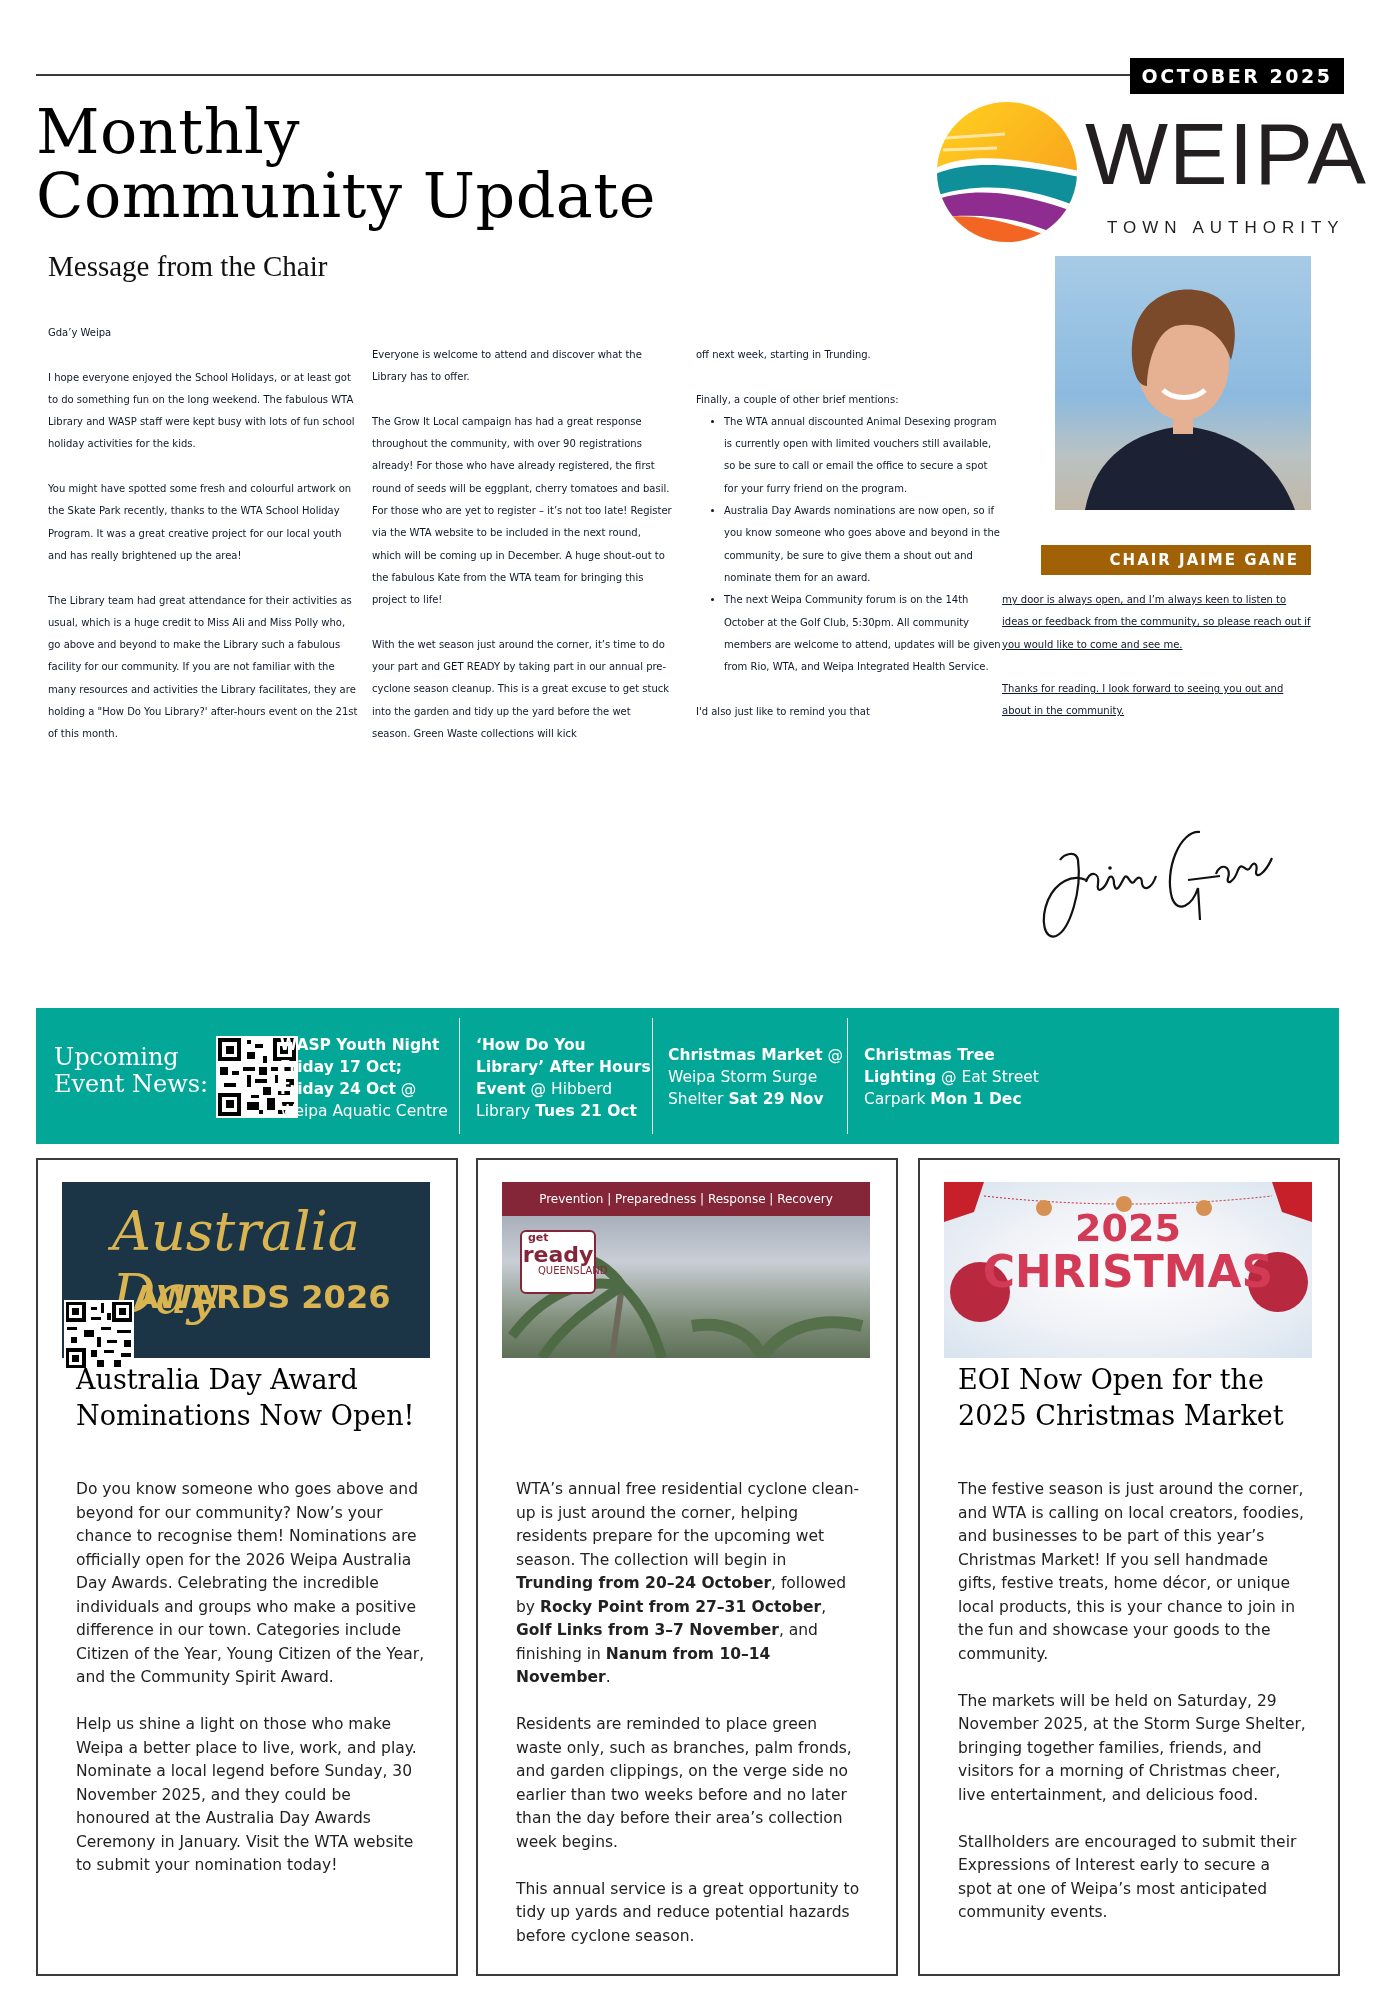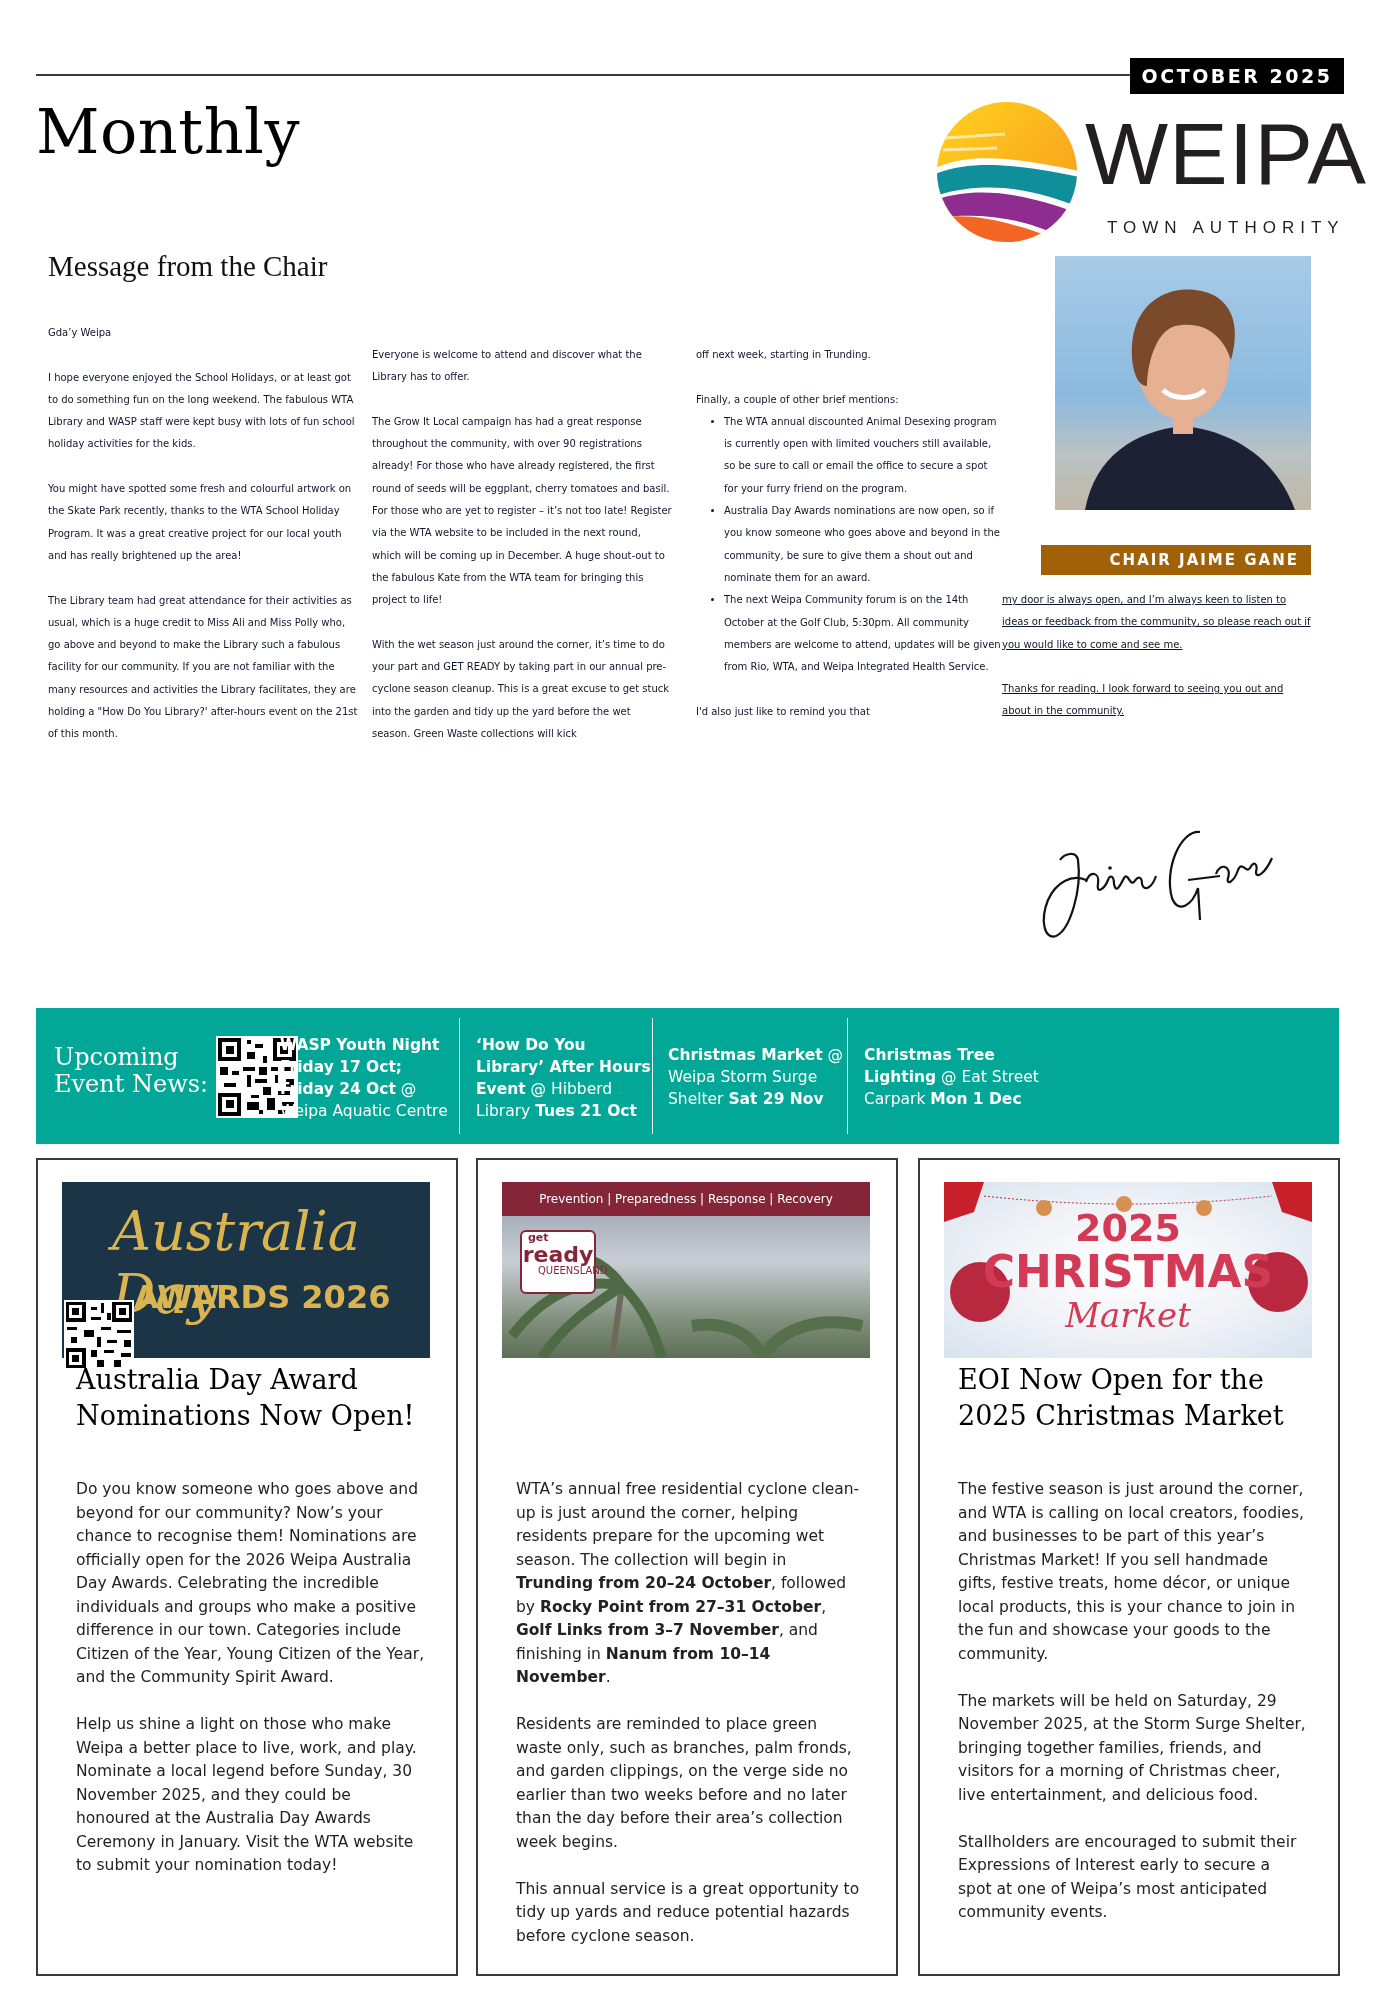--- a/index.html
+++ b/index.html
@@ -56,20 +56,21 @@
   .card-body { font-size: 15.5px; line-height: 23.5px; color: #222; }
 </style>
 </head>
 <body>
 
 <div class="abs top-rule"></div>
 <div class="abs date-badge">OCTOBER 2025</div>
 
 <div class="abs title">
   <div>Monthly</div>
+  <div>Community Update</div>
 </div>
 <div class="abs subtitle">Message from the Chair</div>
 
 <div class="abs logo">
   <svg width="150" height="150" viewBox="0 0 150 150" style="position:absolute;left:0;top:0">
     <defs>
       <clipPath id="circ">
           <circle cx="72" cy="72" r="70"></circle>
         </clipPath>
       <linearGradient id="sun" x1="0" y1="0" x2="1" y2="1">
@@ -230,21 +231,20 @@
       <circle cx="36" cy="110" r="30" fill="#b8283f"></circle>
       <circle cx="334" cy="100" r="30" fill="#b8283f"></circle>
       <g fill="#d69152">
           <circle cx="100" cy="26" r="8"></circle>
           <circle cx="180" cy="22" r="8"></circle>
           <circle cx="260" cy="26" r="8"></circle>
         </g>
     </svg>
     <div style="position:absolute;left:0;width:368px;top:26px;text-align:center;font-family:'DejaVu Sans',sans-serif;font-weight:bold;font-size:38px;color:#d33a55;line-height:40px;">2025</div>
     <div style="position:absolute;left:0;width:368px;top:66px;text-align:center;font-family:'DejaVu Sans',sans-serif;font-weight:bold;font-size:44px;color:#d33a55;line-height:48px;">CHRISTMAS</div>
-    <div style="position:absolute;left:0;width:368px;top:114px;text-align:center;font-family:'DejaVu Serif',serif;font-style:italic;font-size:34px;color:#d33a55;line-height:38px;">Market</div>
   </div>
   <div class="card-title">EOI Now Open for the 2025 Christmas Market</div>
   <div class="card-body">
     <p>The festive season is just around the corner, and WTA is calling on local creators, foodies, and businesses to be part of this year’s Christmas Market! If you sell handmade gifts, festive treats, home décor, or unique local products, this is your chance to join in the fun and showcase your goods to the community.</p>
     <p>The markets will be held on Saturday, 29 November 2025, at the Storm Surge Shelter, bringing together families, friends, and visitors for a morning of Christmas cheer, live entertainment, and delicious food.</p>
     <p>Stallholders are encouraged to submit their Expressions of Interest early to secure a spot at one of Weipa’s most anticipated community events.</p>
   </div>
 </div>
 
 </body></html>

